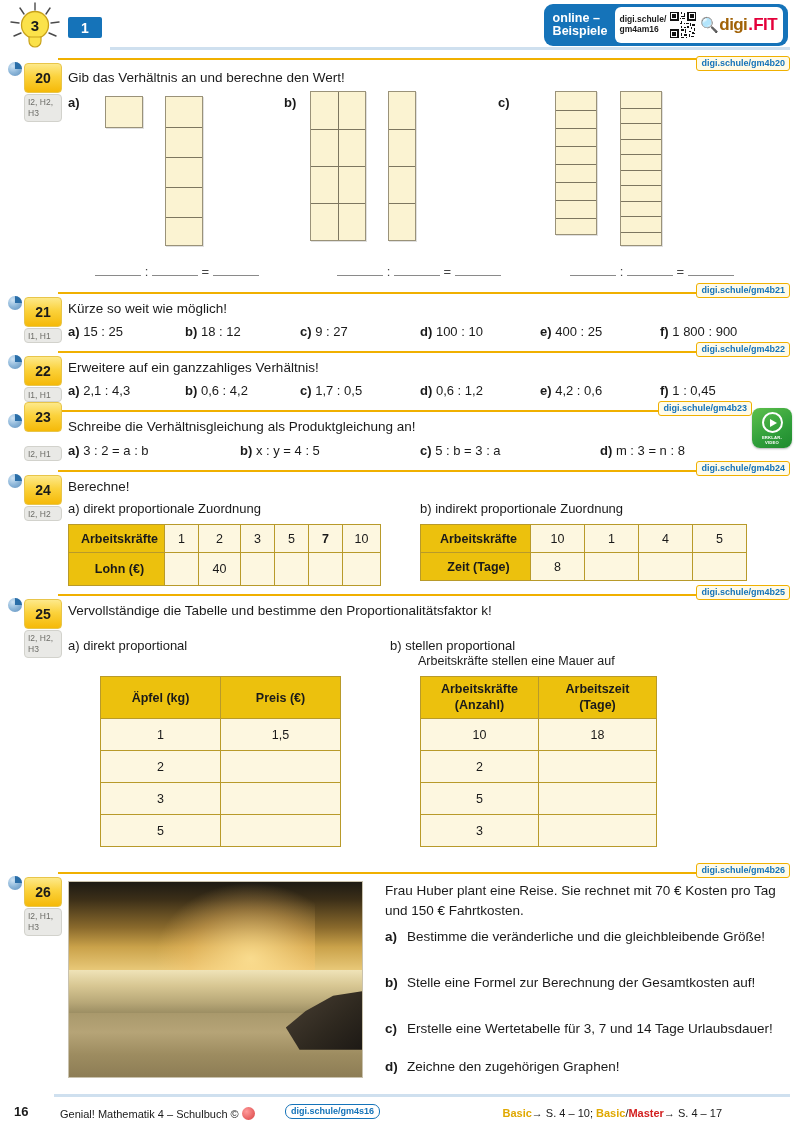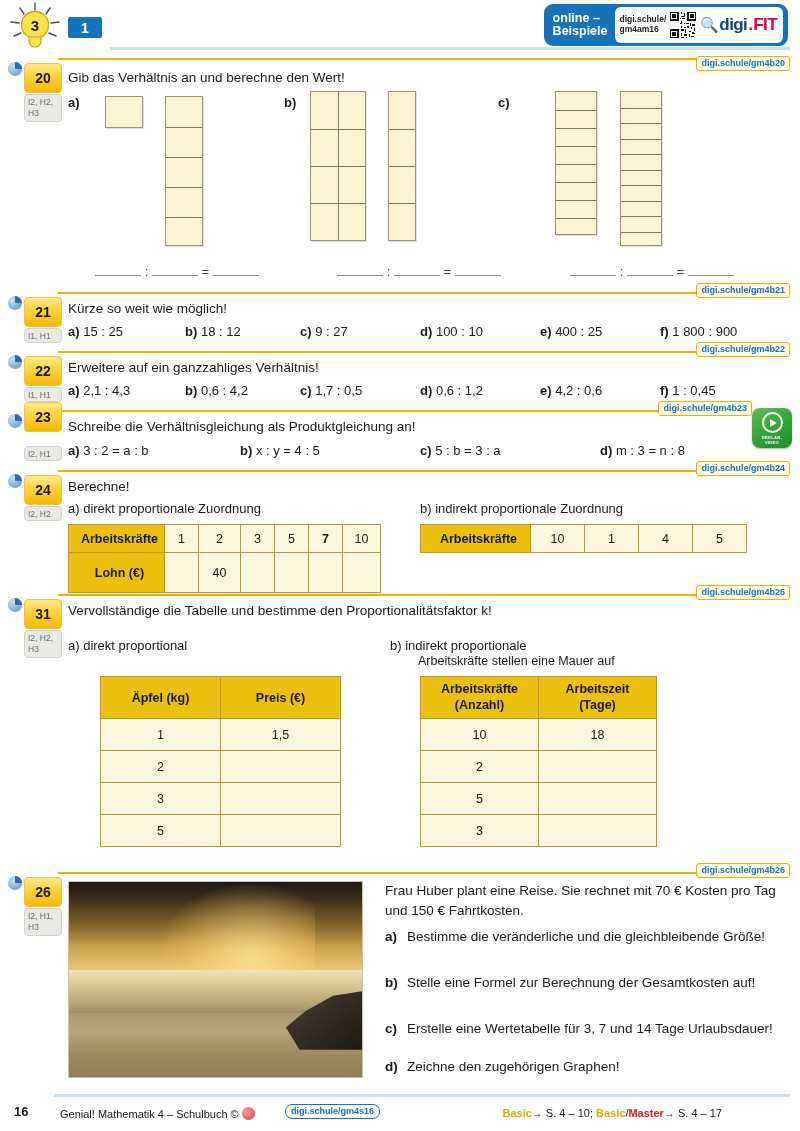--- a/index.html
+++ b/index.html
@@ -50,21 +50,21 @@
     display: flex; align-items: center; gap: 4px; padding: 0 6px 0 5px;
   }
   .qr-code-label {
     font-size: 8.5px; font-weight: bold; color: #1a1a1a; line-height: 1.15;
     white-space: pre-line;
   }
   .qr { width: 26px; height: 26px; }
   .digifit { font-size: 17px; font-weight: bold; letter-spacing: -0.6px;
     display:flex; align-items:center; gap:1px;}
   .digifit .mag { color:#e4003a; font-size:15px; }
-  .digifit .grey { color:#0c4a6e; }
+  .digifit .grey { color:#a16207; }
   .digifit .red { color:#e4003a; }
   .ex-rule {
     position: absolute; height: 2px; background: #f0b000;
   }
   .sphere {
     position: absolute; width: 14px; height: 14px; border-radius: 50%;
     background: radial-gradient(circle at 34% 30%, #cfe4f5 0%, #8fb8da 48%, #5d8fbd 100%);
   }
   .sphere::after {
     content:""; position:absolute; left:50%; top:0; width:50%; height:50%;
@@ -375,52 +375,59 @@
       <tr>
     <th class="lefthead" style="width:96px;height:28px;">Arbeitskräfte</th>
     <td class="shade" style="width:34px;">1</td>
     <td class="shade" style="width:42px;">2</td>
     <td class="shade" style="width:34px;">3</td>
     <td class="shade" style="width:34px;">5</td>
     <td class="shade" style="width:34px;font-weight:bold;">7</td>
     <td class="shade" style="width:38px;">10</td>
   </tr>
   <tr>
-    <th class="lefthead" style="height:40px;">Lohn (€)</th>
+    <th class="lefthead" style="height:33px;">Lohn (€)</th>
     <td></td>
     <td class="shade">40</td>
     <td></td>
     <td></td>
     <td></td>
     <td></td>
   </tr>
 </tbody>
   </table>
 
 <table class="gm" style="left:420px; top:524px;">
   <tbody>
       <tr>
     <th class="lefthead" style="width:110px;height:28px;">Arbeitskräfte</th>
     <td class="shade" style="width:54px;">10</td>
     <td class="shade" style="width:54px;">1</td>
     <td class="shade" style="width:54px;">4</td>
     <td class="shade" style="width:54px;">5</td>
   </tr>
+  <tr>
+    <th class="lefthead" style="height:28px;">Zeit (Tage)</th>
+    <td class="shade">8</td>
+    <td></td>
+    <td></td>
+    <td></td>
+  </tr>
 </tbody>
   </table>
 
 <div class="ex-rule" style="left:58px; right:10px; top:594px;"></div>
 <div class="sphere" style="left:8px; top:598px;"></div>
-<div class="num-badge" style="left:24px; top:599px;">31</div>
+<div class="num-badge" style="left:24px; top:599px;">25</div>
 <div class="comp-badge" style="left:24px; top:630px; height:28px;">I2, H2,
 H3</div>
 <div class="code-tag" style="top:585px;">digi.schule/gm4b25</div>
 <div class="ex-title" style="left:68px; top:603px;">Vervollständige die Tabelle und bestimme den Proportionalitätsfaktor k!</div>
 <div class="ex-sub" style="left:68px; top:638px;">a) direkt proportional</div>
-<div class="ex-sub" style="left:390px; top:638px;">b) indirekt proportionale</div>
+<div class="ex-sub" style="left:390px; top:638px;">b) stellen proportional</div>
 <div class="ex-sub" style="left:418px; top:654px; font-size:12.5px;">Arbeitskräfte stellen eine Mauer auf</div>
 
 <table class="gm" style="left:100px; top:676px;">
   <tbody>
       <tr>
     <th style="width:120px;height:42px;margin-top:18px;">Äpfel (kg)</th>
     <th style="width:120px;height:42px;">Preis (€)</th>
   </tr>
   <tr>
     <td class="shade" style="height:32px;">1</td>

